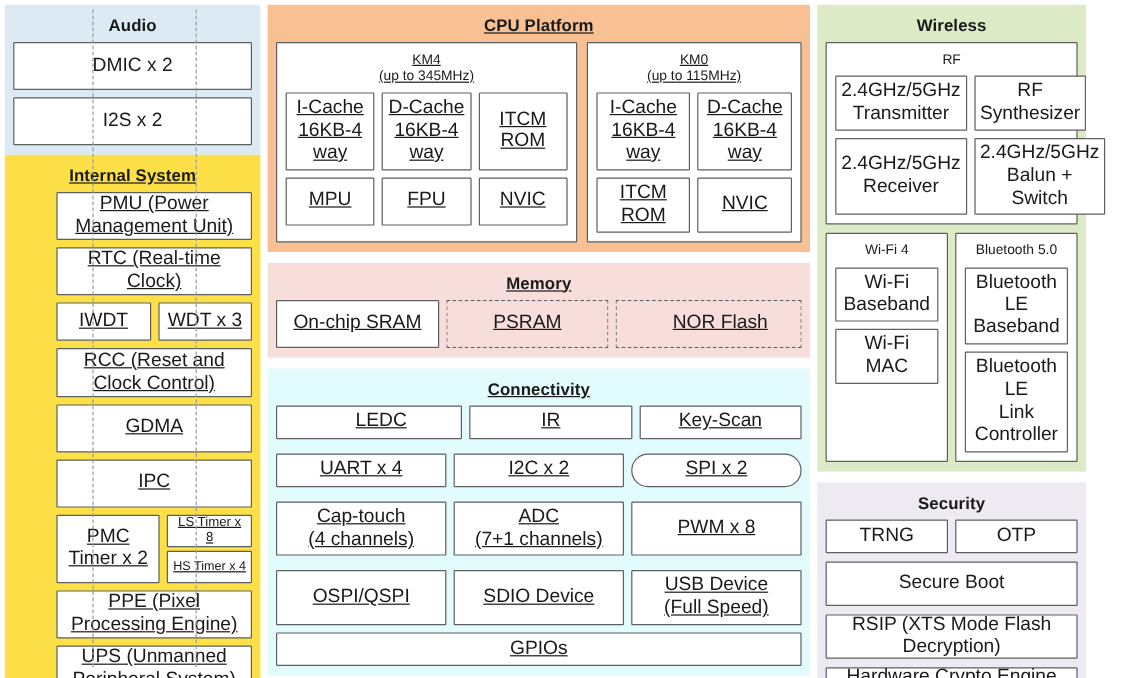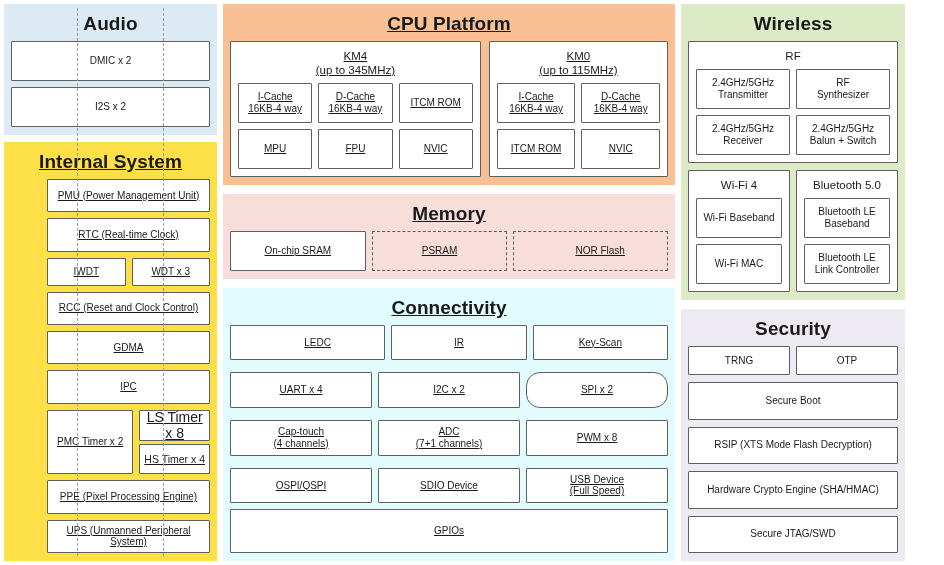--- a/index.html
+++ b/index.html
@@ -22,37 +22,37 @@
   
   .panel{
     box-sizing:border-box;
     padding:6px 7px 8px 7px;
     display:flex;
     flex-direction:column;
   }
   .panel-title{
     text-align:center;
     font-weight:bold;
-    font-size:19px;
+    font-size:14px;
     line-height:1.15;
     padding:3px 0 6px 0;
     letter-spacing:.1px;
   }
 
   
   .blk{
     box-sizing:border-box;
     background:#ffffff;
     border:1.6px solid #5d6060;
     border-radius:1px;
     display:flex;
     align-items:center;
     justify-content:center;
     text-align:center;
-    font-size:10px;
+    font-size:16px;
     line-height:1.18;
     padding:3px 4px;
     min-height:28px;
   }
   .blk.dashed{ border-style:dashed; border-width:1.7px; background:transparent; }
   .blk.tall{ min-height:40px; }
 
   .row{ display:flex; gap:6px; }
   .row + .row{ margin-top:6px; }
   .col{ display:flex; flex-direction:column; gap:6px; }
@@ -122,21 +122,21 @@
         <div class="row grow">
           <div class="blk grow">IWDT</div>
           <div class="blk grow">WDT x 3</div>
         </div>
         <div class="blk grow">RCC (Reset and Clock Control)</div>
         <div class="blk grow">GDMA</div>
         <div class="blk grow">IPC</div>
         <div class="row grow">
           <div class="blk grow" style="flex:1.08;">PMC Timer x 2</div>
           <div class="col grow" style="gap:3px;flex:1;">
-            <div class="blk grow" style="min-height:0;font-size:14px;">LS Timer x 8</div>
+            <div class="blk grow" style="min-height:0;font-size:11px;">LS Timer x 8</div>
             <div class="blk grow" style="min-height:0;font-size:10.5px;">HS Timer x 4</div>
           </div>
         </div>
         <div class="blk grow">PPE (Pixel Processing Engine)</div>
         <div class="blk grow">UPS (Unmanned Peripheral System)</div>
       </div>
     </div>
   </div>
 
   <div class="col-mid">

